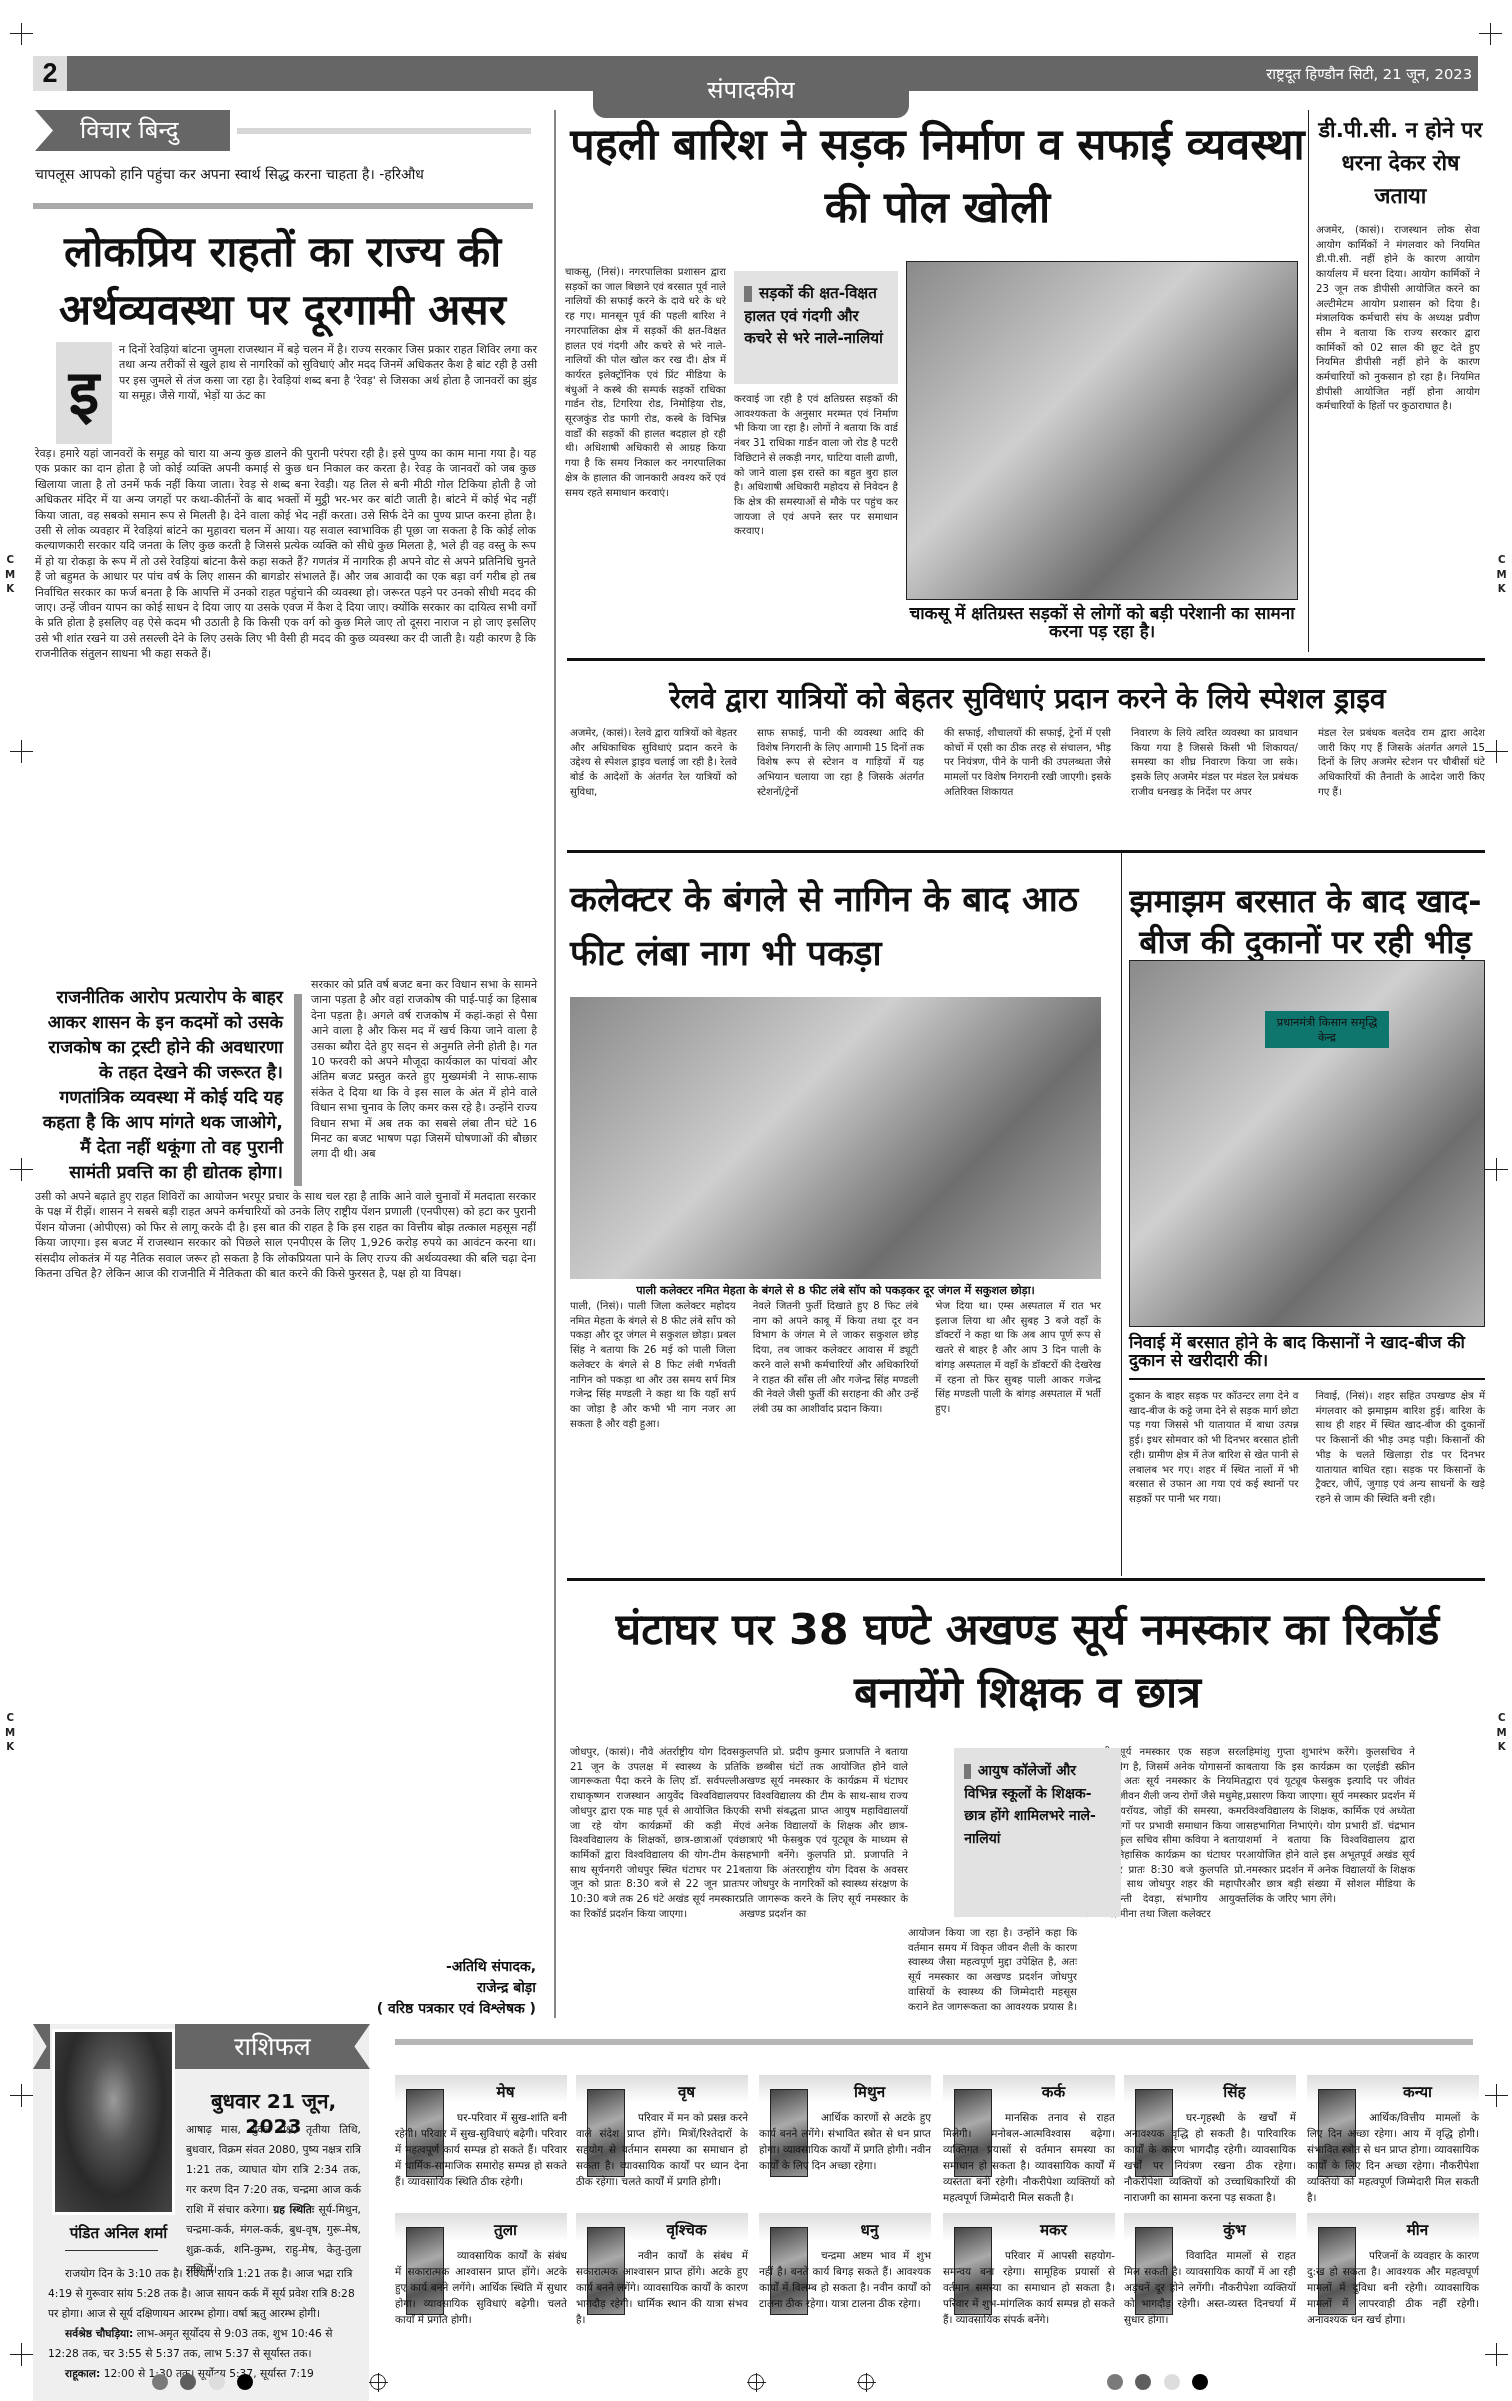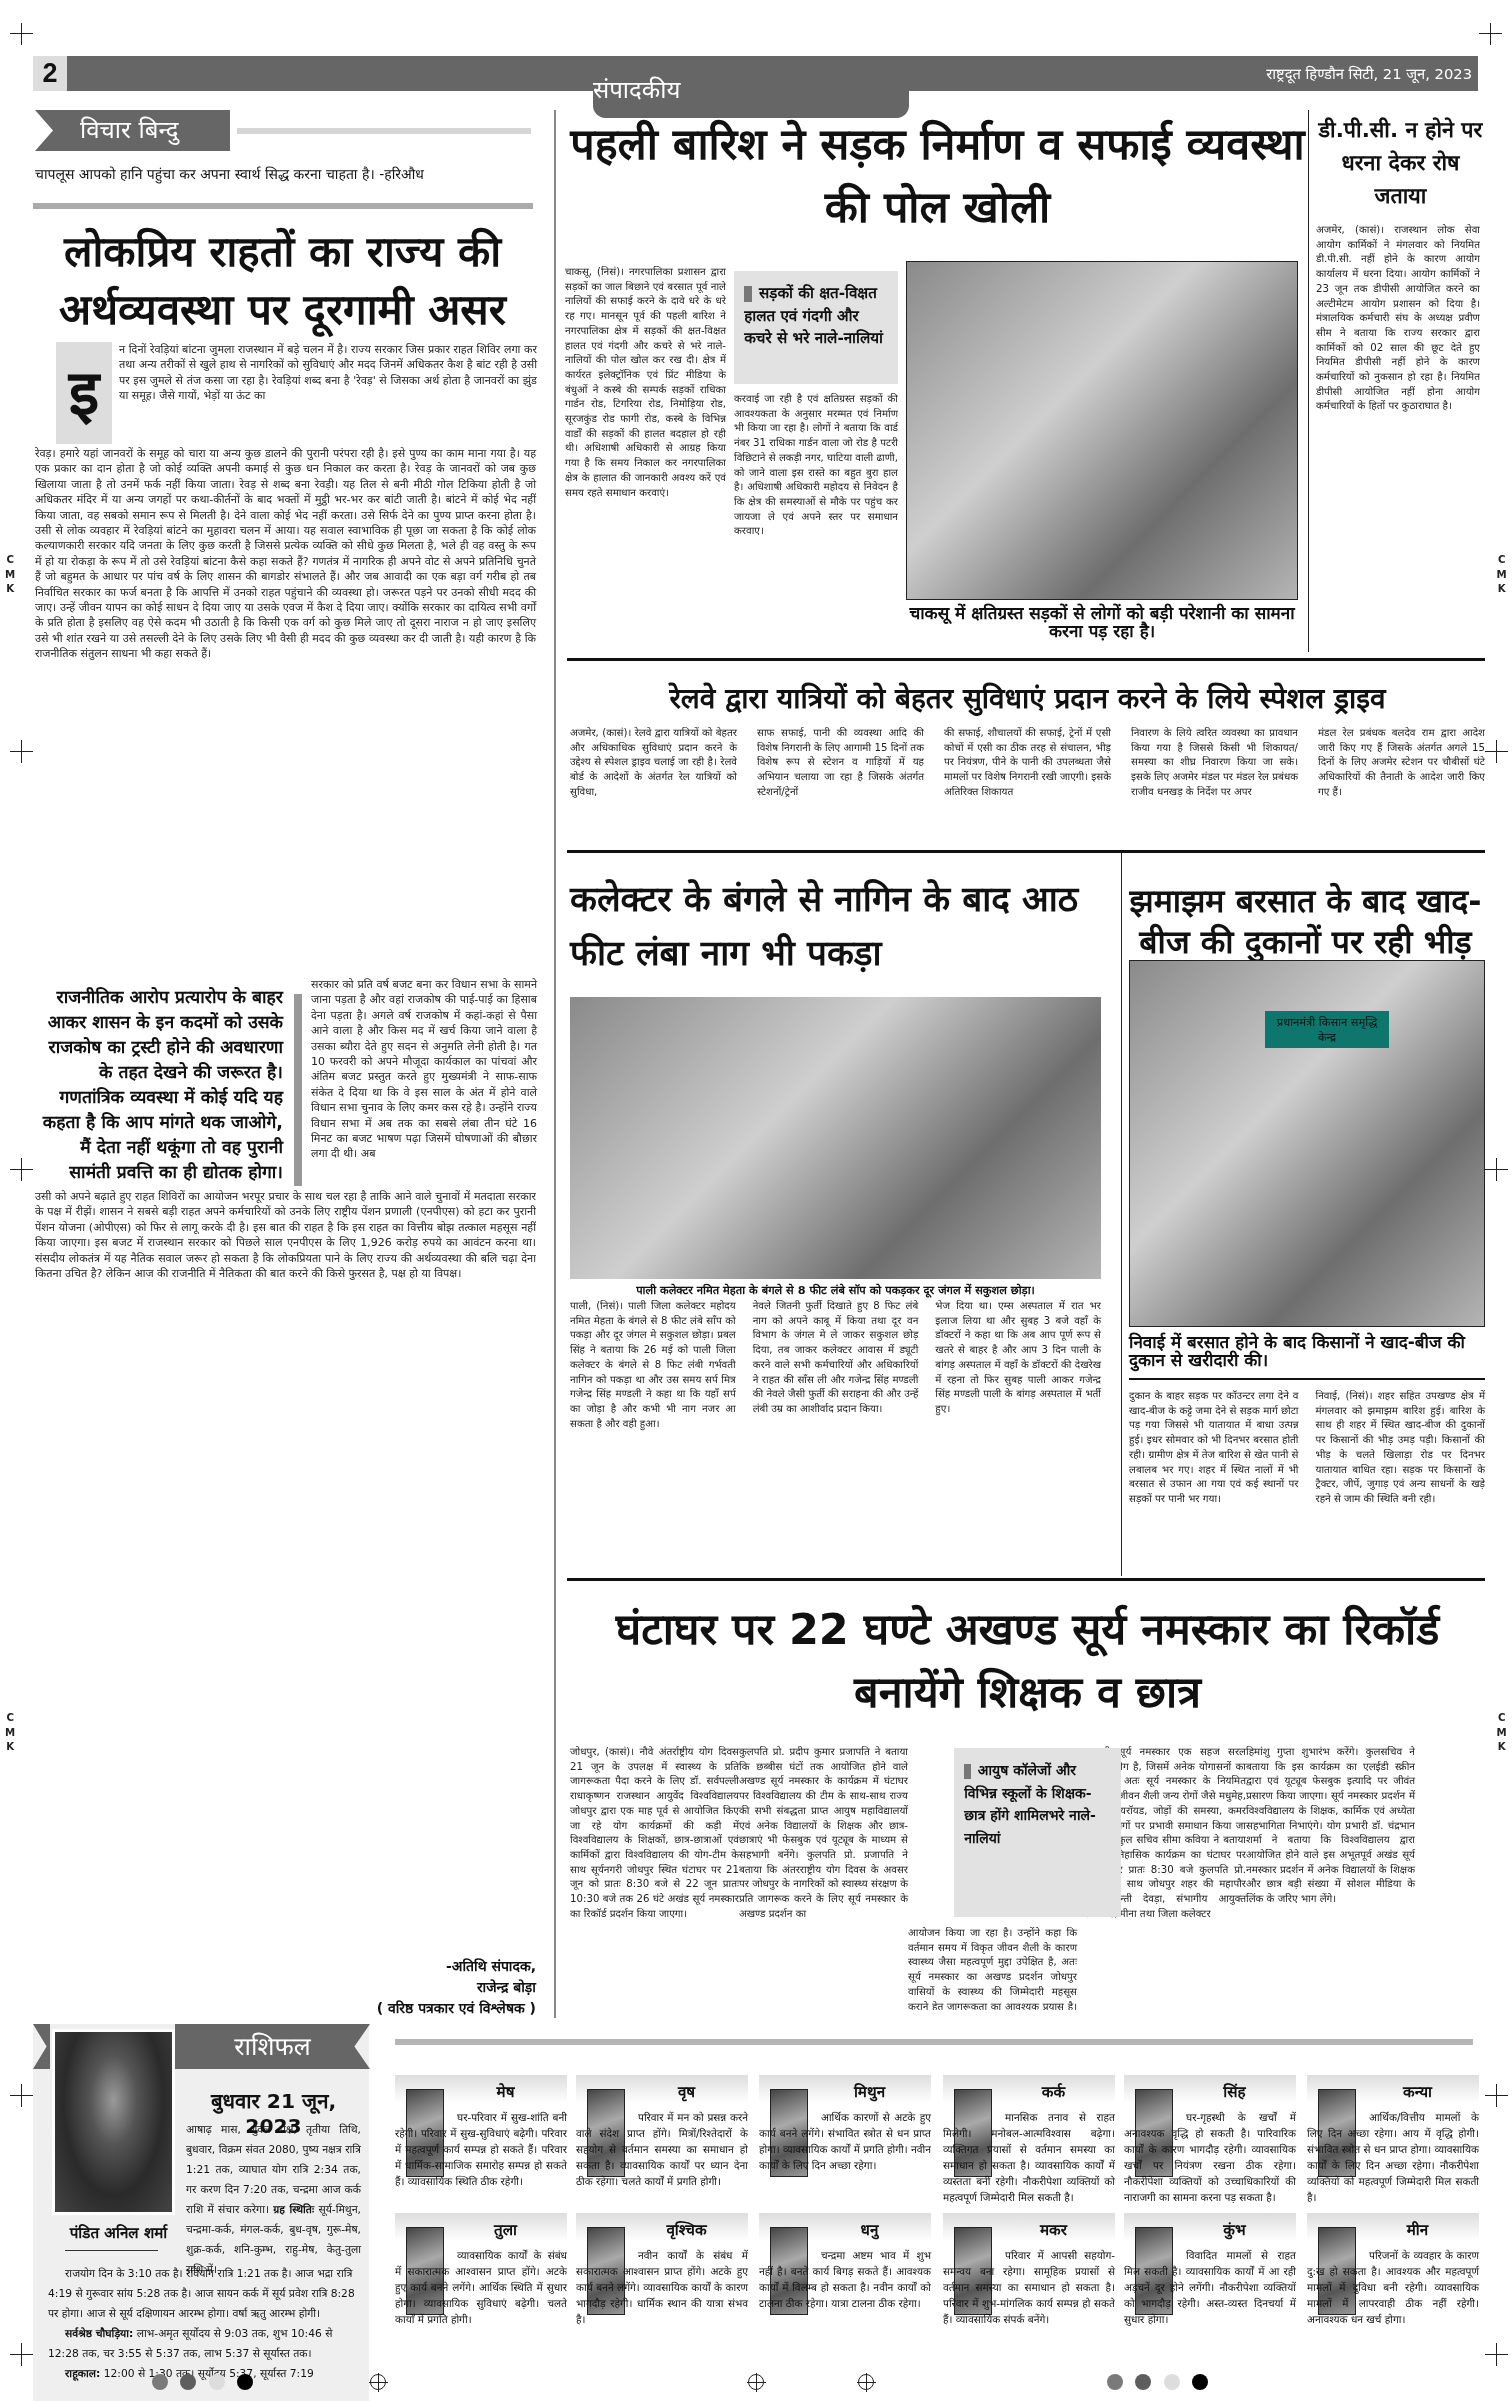--- a/index.html
+++ b/index.html
@@ -7,21 +7,21 @@
 body{font-family:"DejaVu Sans","Liberation Sans",sans-serif;color:#111;position:relative}
 .abs{position:absolute}
 .reg{position:absolute;width:22.6px;height:22.6px}
 .reg:before,.reg:after{content:"";position:absolute;background:#222}
 .reg:before{left:10.7px;top:0;width:0.6px;height:22.6px}
 .reg:after{top:10.7px;left:0;height:0.6px;width:22.6px}
 .cmk{position:absolute;font-size:10.2px;line-height:14.7px;color:#222;font-weight:bold;text-align:center;width:11.3px}
 
 .topbar{left:33px;top:56px;width:1445px;height:35px;background:#666}
 .pagenum{left:33px;top:56px;width:34px;height:35px;background:#ddd;font-size:27px;font-weight:bold;text-align:center;line-height:35px;font-family:"Liberation Sans",sans-serif}
-.sectiontab{left:593px;top:56px;width:316px;height:62px;background:#666;border-radius:0 0 12.4px 12.4px;color:#fff;font-size:24px;line-height:68px}
+.sectiontab{left:593px;top:56px;width:316px;height:62px;background:#666;border-radius:0 0 12.4px 12.4px;color:#fff;font-size:24px;text-align:center;line-height:68px}
 .masthead-date{right:40px;top:56px;height:35px;line-height:35px;color:#fff;font-size:14.7px}
 .vichar-tag{left:35px;top:110px;width:195px;height:41px;background:#666;color:#fff;font-size:24px;line-height:41px;padding-left:45px;clip-path:polygon(0 0,100% 0,100% 100%,0 100%,18px 50%)}
 .vichar-line{left:237px;top:128px;width:294px;height:5.6px;background:#d6d6d6}
 .quote{left:35px;top:165px;width:497px;font-size:14px;line-height:19px}
 .hr-grey{height:5.6px;background:#aaa}
 .edit-head{left:34px;top:223px;width:497px;font-size:42px;line-height:58px;font-weight:bold;text-align:center}
 .dropcap{left:56px;top:342px;width:56px;height:102px;background:#ddd;font-size:62px;font-weight:bold;text-align:center;line-height:102px}
 .bodytext{font-size:11px;line-height:15.4px;text-align:justify;color:#222}
 .edit-p1{left:119px;top:342px;width:418px}
 .edit-p2{left:35px;top:446px;width:501px}
@@ -149,21 +149,21 @@
 <div class="abs photo" style="left:1129px;top:960px;width:356px;height:367px;border:1.1px solid #222"></div>
 <div class="abs" style="left:1265px;top:1011px;width:124px;font-size:11.3px;text-align:center;background:#0f766e;padding:3.4px">प्रधानमंत्री किसान समृद्धि केन्द्र</div>
 <div class="abs caption" style="left:1129px;top:1333px;width:356px">निवाई में बरसात होने के बाद किसानों ने खाद-बीज की दुकान से खरीदारी की।</div>
 <div class="abs rule" style="left:1129px;top:1378px;width:356px;height:1.7px"></div>
 <div class="abs" style="left:1129px;top:1389px;width:356px;display:flex;gap:17px">
   <div class="bodytext" style="flex:1;font-size:10.2px;line-height:14.7px">दुकान के बाहर सड़क पर कॉउन्टर लगा देने व खाद-बीज के कट्टे जमा देने से सड़क मार्ग छोटा पड़ गया जिससे भी यातायात में बाधा उत्पन्न हुई। इधर सोमवार को भी दिनभर बरसात होती रही। ग्रामीण क्षेत्र में तेज बारिश से खेत पानी से लबालब भर गए। शहर में स्थित नालों में भी बरसात से उफान आ गया एवं कई स्थानों पर सड़कों पर पानी भर गया।</div>
   <div class="bodytext" style="flex:1;font-size:10.2px;line-height:14.7px">निवाई, (निसं)। शहर सहित उपखण्ड क्षेत्र में मंगलवार को झमाझम बारिश हुई। बारिश के साथ ही शहर में स्थित खाद-बीज की दुकानों पर किसानों की भीड़ उमड़ पड़ी। किसानों की भीड़ के चलते खिलाड़ा रोड पर दिनभर यातायात बाधित रहा। सड़क पर किसानों के ट्रैक्टर, जीपें, जुगाड़ एवं अन्य साधनों के खड़े रहने से जाम की स्थिति बनी रही।</div>
 </div>
 <div class="abs rule" style="left:567px;top:1578px;width:918px"></div>
 
-<div class="abs story5-head">घंटाघर पर 22 घण्टे अखण्ड सूर्य नमस्कार का रिकॉर्ड बनायेंगे शिक्षक व छात्र</div>
+<div class="abs story5-head">घंटाघर पर 38 घण्टे अखण्ड सूर्य नमस्कार का रिकॉर्ड बनायेंगे शिक्षक व छात्र</div>
 <div class="abs" style="left:570px;top:1745px;width:915px;height:265px;overflow:hidden;display:grid;grid-template-columns:169px 169px 169px 169px 169px;">
   <div class="bodytext" style="font-size:10.2px;line-height:14.7px">जोधपुर, (कासं)। नौवे अंतर्राष्ट्रीय योग दिवस 21 जून के उपलक्ष में स्वास्थ्य के प्रति जागरूकता पैदा करने के लिए डॉ. सर्वपल्ली राधाकृष्णन राजस्थान आयुर्वेद विश्वविद्यालय जोधपुर द्वारा एक माह पूर्व से आयोजित किए जा रहे योग कार्यक्रमों की कड़ी में विश्वविद्यालय के शिक्षकों, छात्र-छात्राओं एवं कार्मिकों द्वारा विश्वविद्यालय की योग-टीम के साथ सूर्यनगरी जोधपुर स्थित घंटाघर पर 21 जून को प्रातः 8:30 बजे से 22 जून प्रातः 10:30 बजे तक 26 घंटे अखंड सूर्य नमस्कार का रिकॉर्ड प्रदर्शन किया जाएगा।</div>
   <div class="bodytext" style="font-size:10.2px;line-height:14.7px">कुलपति प्रो. प्रदीप कुमार प्रजापति ने बताया कि छब्बीस घंटों तक आयोजित होने वाले अखण्ड सूर्य नमस्कार के कार्यक्रम में घंटाघर पर विश्वविद्यालय की टीम के साथ-साथ राज्य की सभी संबद्धता प्राप्त आयुष महाविद्यालयों एवं अनेक विद्यालयों के शिक्षक और छात्र-छात्राएं भी फेसबुक एवं यूट्यूब के माध्यम से सहभागी बनेंगे। कुलपति प्रो. प्रजापति ने बताया कि अंतरराष्ट्रीय योग दिवस के अवसर पर जोधपुर के नागरिकों को स्वास्थ्य संरक्षण के प्रति जागरूक करने के लिए सूर्य नमस्कार के अखण्ड प्रदर्शन का</div>
   <div class="bodytext" style="font-size:10.2px;line-height:14.7px;padding-top:181px">आयोजन किया जा रहा है। उन्होंने कहा कि वर्तमान समय में विकृत जीवन शैली के कारण स्वास्थ्य जैसा महत्वपूर्ण मुद्दा उपेक्षित है, अतः सूर्य नमस्कार का अखण्ड प्रदर्शन जोधपुर वासियों के स्वास्थ्य की जिम्मेदारी महसूस कराने हेतु जागरूकता का आवश्यक प्रयास है। उन्होंने कहा कि स्वास्थ्य संरक्षण के लिए परम</div>
   <div class="bodytext" style="font-size:10.2px;line-height:14.7px">लाभदायी सूर्य नमस्कार एक सहज सरल महत्वपूर्ण योग है, जिसमें अनेक योगासनों का समावेश है अतः सूर्य नमस्कार के नियमित अभ्यास से जीवन शैली जन्य रोगों जैसे मधुमेह, मोटापा, थायरॉयड, जोड़ों की समस्या, कमर दर्द आदि रोगों पर प्रभावी समाधान किया जा सकता है। कुल सचिव सीमा कविया ने बताया कि इस ऐतिहासिक कार्यक्रम का घंटाघर पर कल बुधवार प्रातः 8:30 बजे कुलपति प्रो. प्रजापति के साथ जोधपुर शहर की महापौर श्रीमती कुन्ती देवड़ा, संभागीय आयुक्त कैलाशचन्द्र मीना तथा जिला कलेक्टर</div>
   <div class="bodytext" style="font-size:10.2px;line-height:14.7px">हिमांशु गुप्ता शुभारंभ करेंगे। कुलसचिव ने बताया कि इस कार्यक्रम का एलईडी स्क्रीन द्वारा एवं यूट्यूब फेसबुक इत्यादि पर जीवंत प्रसारण किया जाएगा। सूर्य नमस्कार प्रदर्शन में विश्वविद्यालय के शिक्षक, कार्मिक एवं अध्येता सहभागिता निभाएंगे। योग प्रभारी डॉ. चंद्रभान शर्मा ने बताया कि विश्वविद्यालय द्वारा आयोजित होने वाले इस अभूतपूर्व अखंड सूर्य नमस्कार प्रदर्शन में अनेक विद्यालयों के शिक्षक और छात्र बड़ी संख्या में सोशल मीडिया के लिंक के जरिए भाग लेंगे।</div>
 </div>
 <div class="abs sidebox2"><span class="sq"></span><span>आयुष कॉलेजों और विभिन्न स्कूलों के शिक्षक-छात्र होंगे शामिलभरे नाले-नालियां</span></div>
 
 <div class="abs rashi-wrap"></div>

